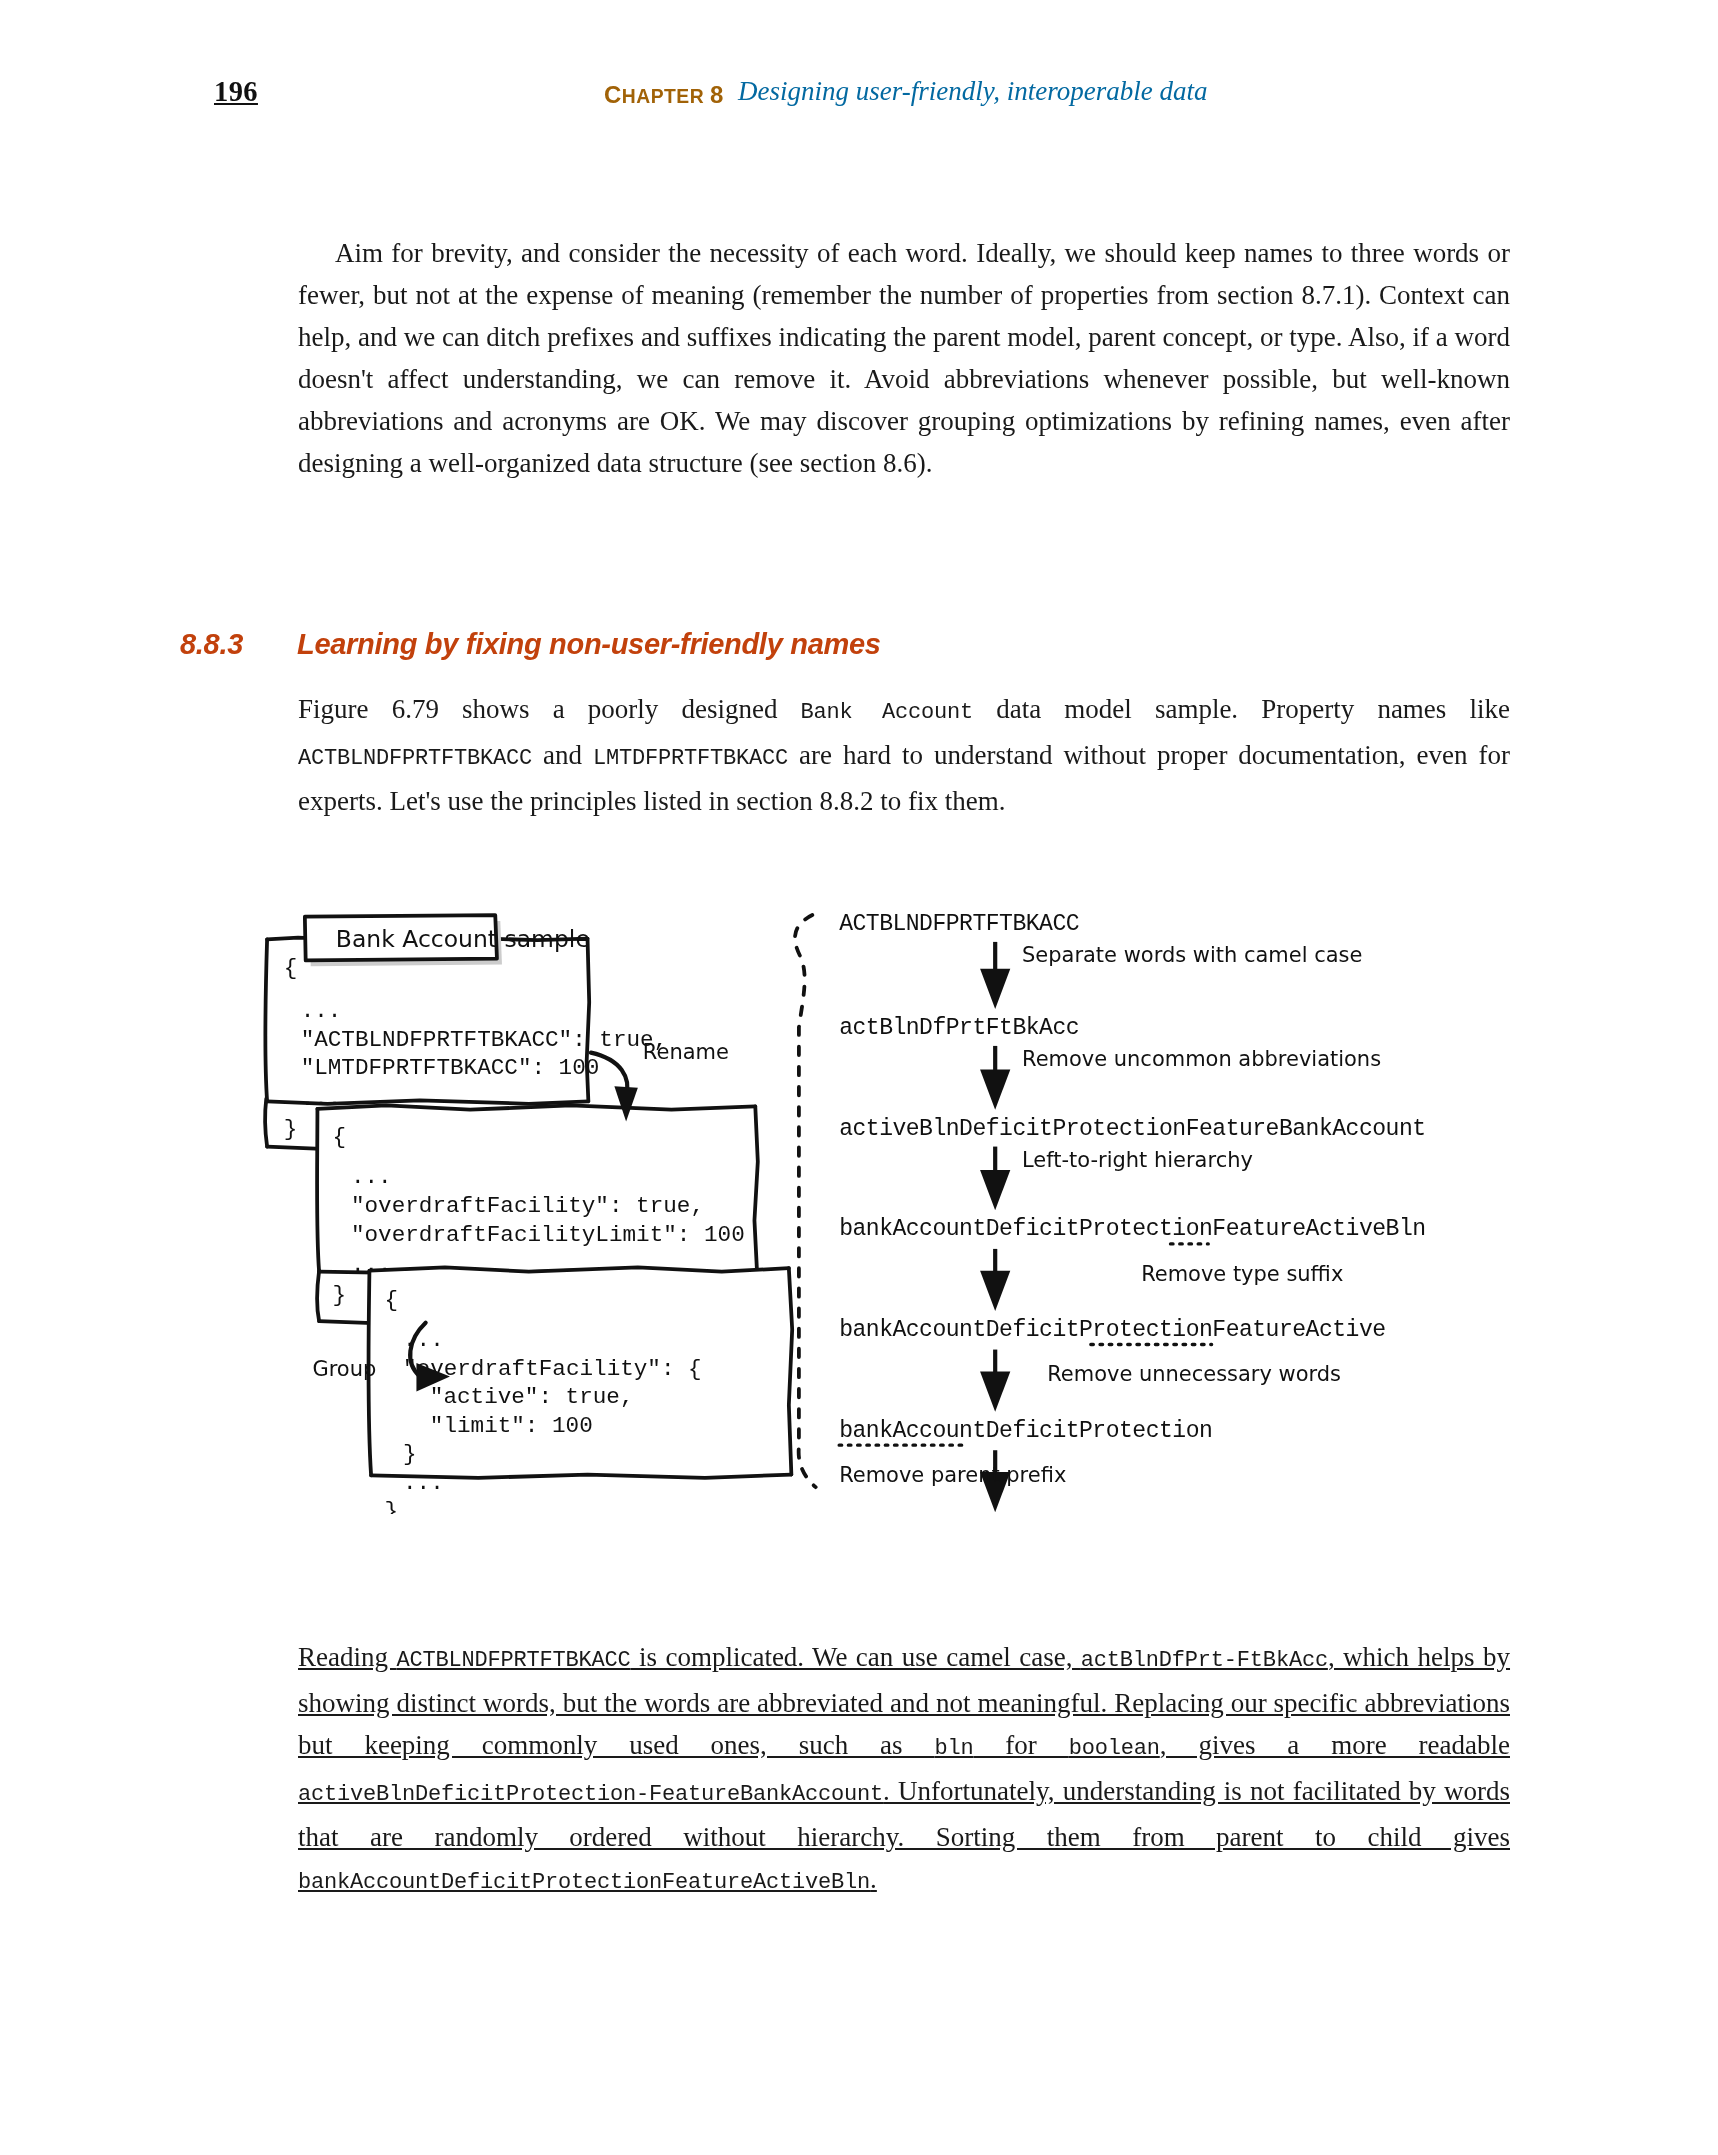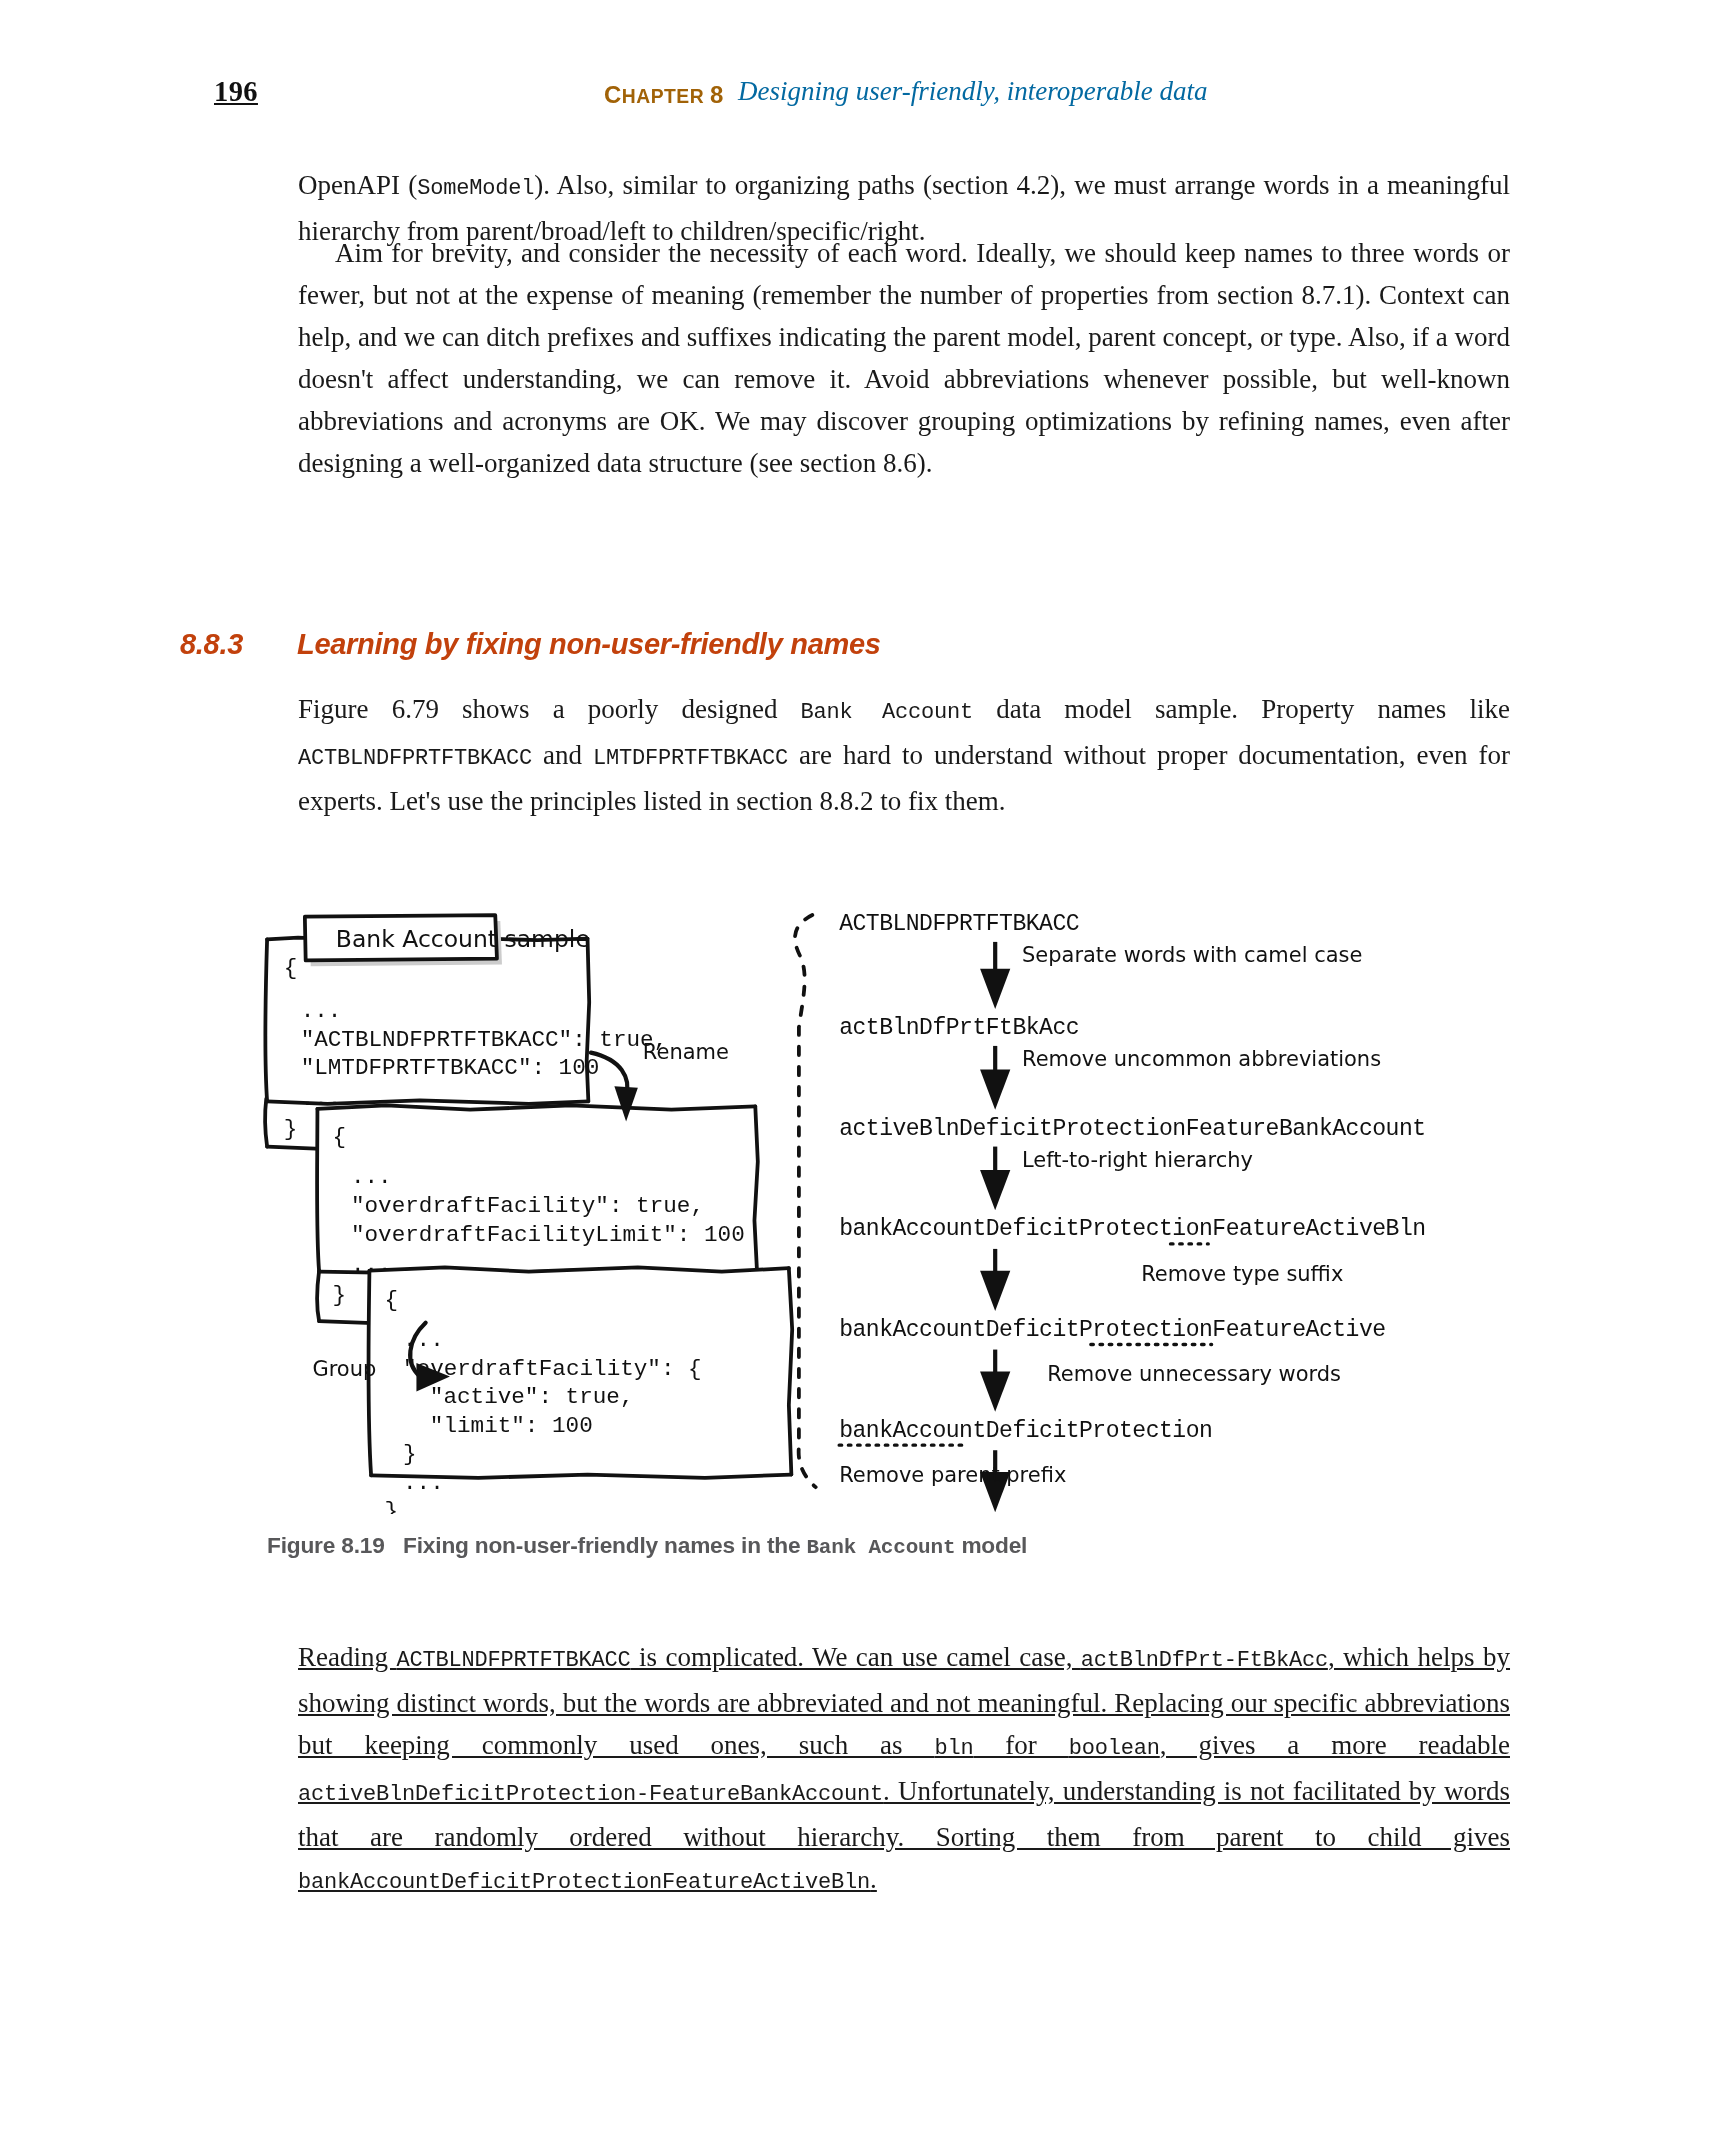--- a/index.html
+++ b/index.html
@@ -154,23 +154,20 @@
 <body>
 
 <div class="page">
 
   <div class="running-head">
     <div class="folio">196</div>
     <div class="rh-chapter"><span class="big">C</span><span>HAPTER</span>&nbsp;<span class="big">8</span></div>
     <div class="rh-title">Designing user-friendly, interoperable data</div>
   </div>
 
-  <div class="body-col" style="top:164px;">
-    <p class="para"><span>OpenAPI (</span><code>SomeModel</code><span>). Also, similar to organizing paths (section 4.2), we must arrange words in a meaningful hierarchy from parent/broad/left to children/specific/right.</span></p>
-  </div>
 
   <div class="body-col" style="top:232px;">
     <p class="para indent">Aim for brevity, and consider the necessity of each word. Ideally, we should keep names to three words or fewer, but not at the expense of meaning (remember the number of properties from section 8.7.1). Context can help, and we can ditch prefixes and suffixes indicating the parent model, parent concept, or type. Also, if a word doesn't affect understanding, we can remove it. Avoid abbreviations whenever possible, but well-known abbreviations and acronyms are OK. We may discover grouping optimizations by refining names, even after designing a well-organized data structure (see section 8.6).</p>
   </div>
 
   <div class="sec-heading">
     <span class="sec-num">8.8.3</span><span>Learning by fixing non-user-friendly names</span>
   </div>
 
   <div class="body-col" style="top:688px;">
@@ -295,22 +292,19 @@
         <text class="chain" x="812" y="748">deficitProtection</text>
         <line x1="886" y1="762" x2="886" y2="782" stroke="#111" stroke-width="5"></line>
         <path d="M870,776 L 902,776 L 886,812 Z" fill="#111"></path>
         <text class="hand" x="918" y="786">Use appropriate vocabulary</text>
 
         <text class="chain" x="812" y="848">overdraftFacility</text>
       </g>
     </svg>
   </div>
 
-  <div class="fig-caption">
-    <span class="cap-num">Figure 8.19</span><span>Fixing non-user-friendly names in the </span><span class="cap-mono">Bank Account</span><span> model</span>
-  </div>
 
   <div class="body-col" style="top:1636px;text-decoration:underline;">
     <p class="para"><span>Reading </span><code>ACTBLNDFPRTFTBKACC</code><span> is complicated. We can use camel case, </span><code>actBlnDfPrt-FtBkAcc</code><span>, which helps by showing distinct words, but the words are abbreviated and not meaningful. Replacing our specific abbreviations but keeping commonly used ones, such as </span><code>bln</code><span> for </span><code>boolean</code><span>, gives a more readable </span><code>activeBlnDeficitProtection-FeatureBankAccount</code><span>. Unfortunately, understanding is not facilitated by words that are randomly ordered without hierarchy. Sorting them from parent to child gives </span><code>bankAccountDeficitProtectionFeatureActiveBln</code><span>.</span></p>
   </div>
 
 </div>
 
 
 </body></html>

